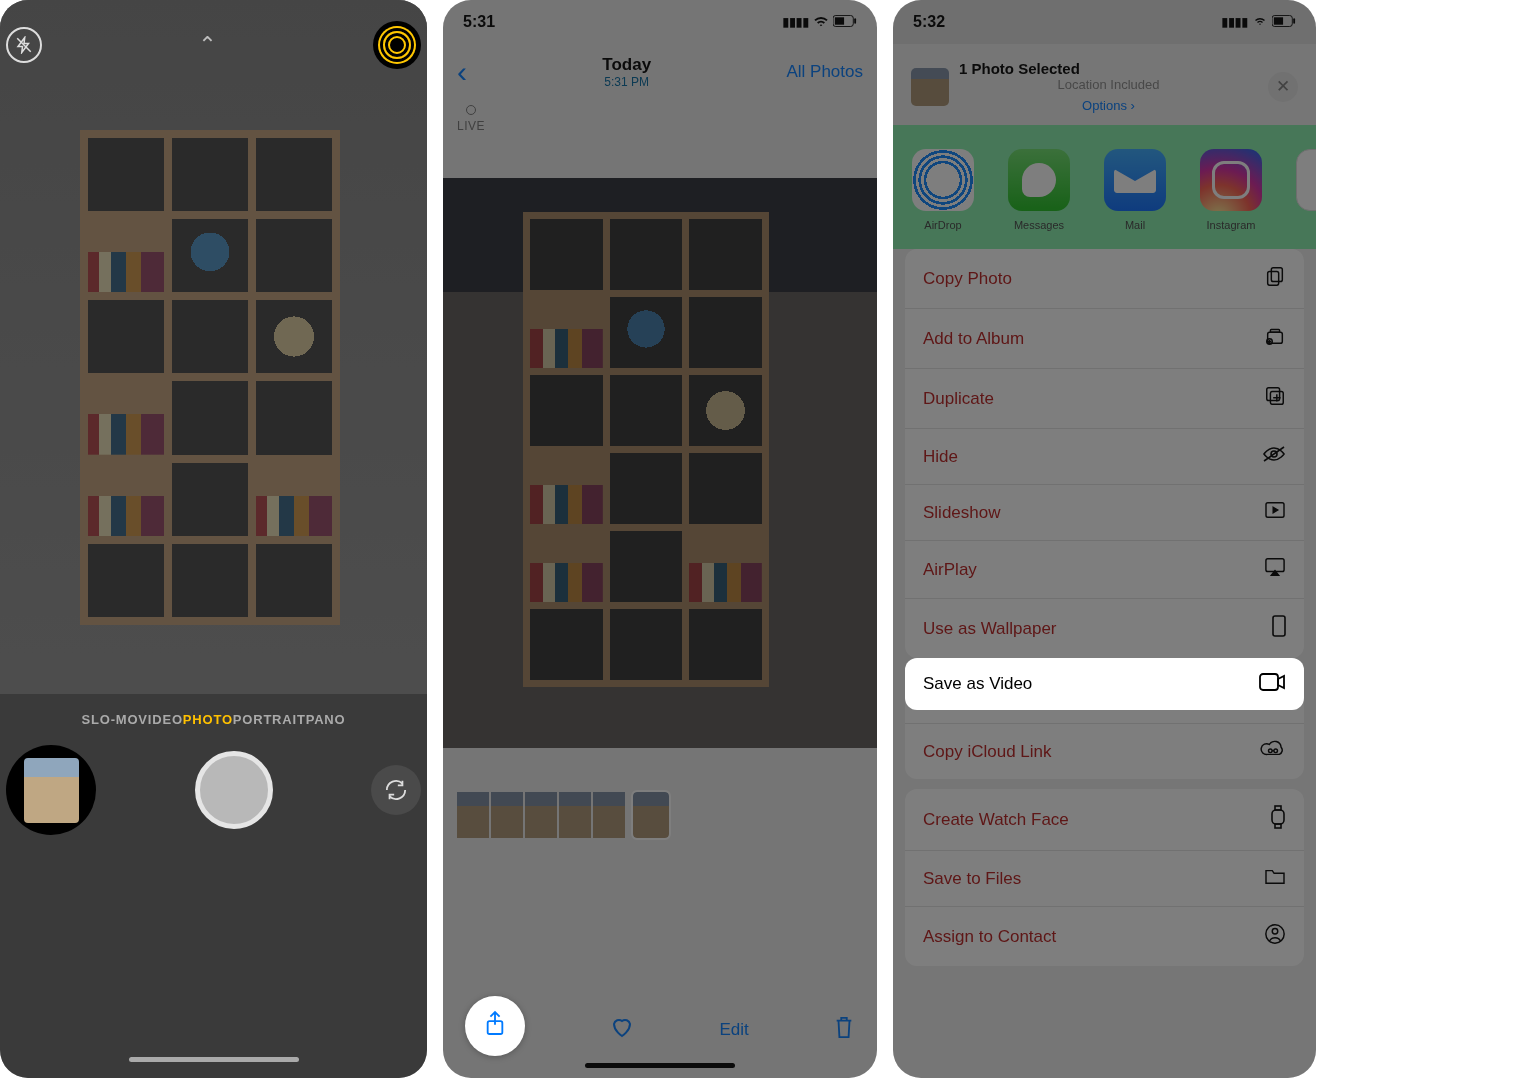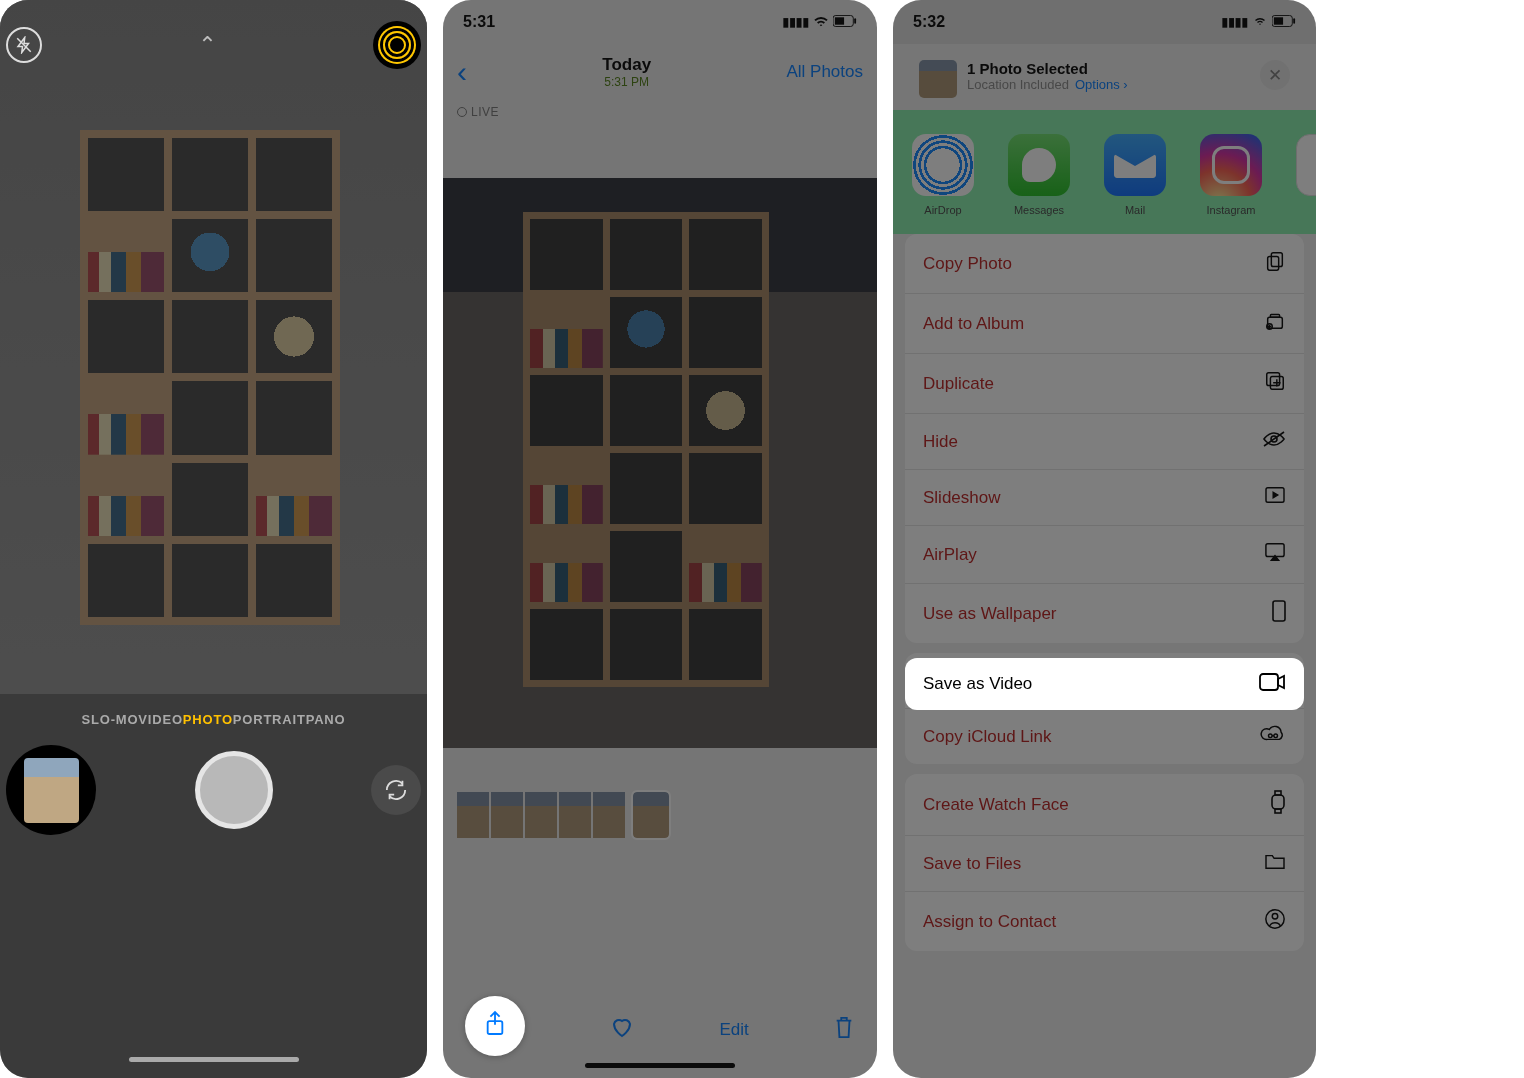--- a/index.html
+++ b/index.html
@@ -111,26 +111,26 @@
     padding: 0 20px; font-size: 16px; font-weight: 600; color: #000;
   }
   .status-icons { display: flex; gap: 4px; align-items: center; font-size: 12px; }
   .nav2 {
     height: 56px; display: flex; align-items: center; justify-content: space-between;
     padding: 0 14px;
   }
   .back-chevron { font-size: 30px; color: #007aff; font-weight: 300; }
   .nav-center { text-align: center; color: #000; }
   .nav-center .title { font-size: 17px; font-weight: 600; }
-  .nav-center .sub { font-size: 12px; color: #4d7c0f; }
+  .nav-center .sub { font-size: 12px; color: #0369a1; }
   .all-photos { font-size: 17px; color: #007aff; }
   .live-badge {
     position: absolute; top: 105px; left: 14px;
     font-size: 12px; color: #777; letter-spacing: 0.5px;
-    display: flex; gap: 4px; align-items: center;
+    display: flex; gap: 4px; align-items: center; flex-direction: column;
   }
   .live-badge .dot { width: 10px; height: 10px; border: 1px solid #777; border-radius: 50%; }
   .photo-view {
     position: absolute; top: 178px; left: 0; right: 0; height: 570px;
     background: linear-gradient(#2b2e35 0 20%, #5d5a58 20% 100%);
   }
   .shelf-unit2 {
     position: absolute; left: 80px; top: 34px; width: 246px; height: 475px;
     background: #a48460;
     display: grid; grid-template-columns: repeat(3, 1fr); grid-template-rows: repeat(6, 1fr);
@@ -176,30 +176,30 @@
     z-index: 20; pointer-events: none;
   }
   .phone2 .share-circle { z-index: 30; }
 
   
   .sheet3 {
     position: absolute; inset: 0;
     display: flex; flex-direction: column;
   }
   .sheet-header {
-    padding: 16px 26px 12px; display: flex; gap: 10px;
+    padding: 16px 18px 12px; display: flex; align-items: center; gap: 10px;
     background: #ededed;
   }
   .sheet-thumb {
     width: 38px; height: 38px; border-radius: 5px;
     background: linear-gradient(#7e8fa4 0 30%, #a8916f 30% 100%);
   }
   .sheet-title-block { flex: 1; }
   .sheet-title { font-size: 15px; font-weight: 600; color: #000; }
-  .sheet-sub { font-size: 13px; color: #888; display: flex; gap: 6px; align-items: center; }
+  .sheet-sub { font-size: 13px; color: #888; display: flex; gap: 6px; align-items: center; flex-direction: column; }
   .options-link { color: #007aff; }
   .close-x {
     width: 30px; height: 30px; border-radius: 50%; background: #e2e2e2;
     color: #7a7a7a; display: flex; align-items: center; justify-content: center;
     font-size: 17px;
   }
   .app-row {
     display: flex; gap: 24px; padding: 24px 14px 18px;
     background: #86efac; overflow: hidden;
   }

